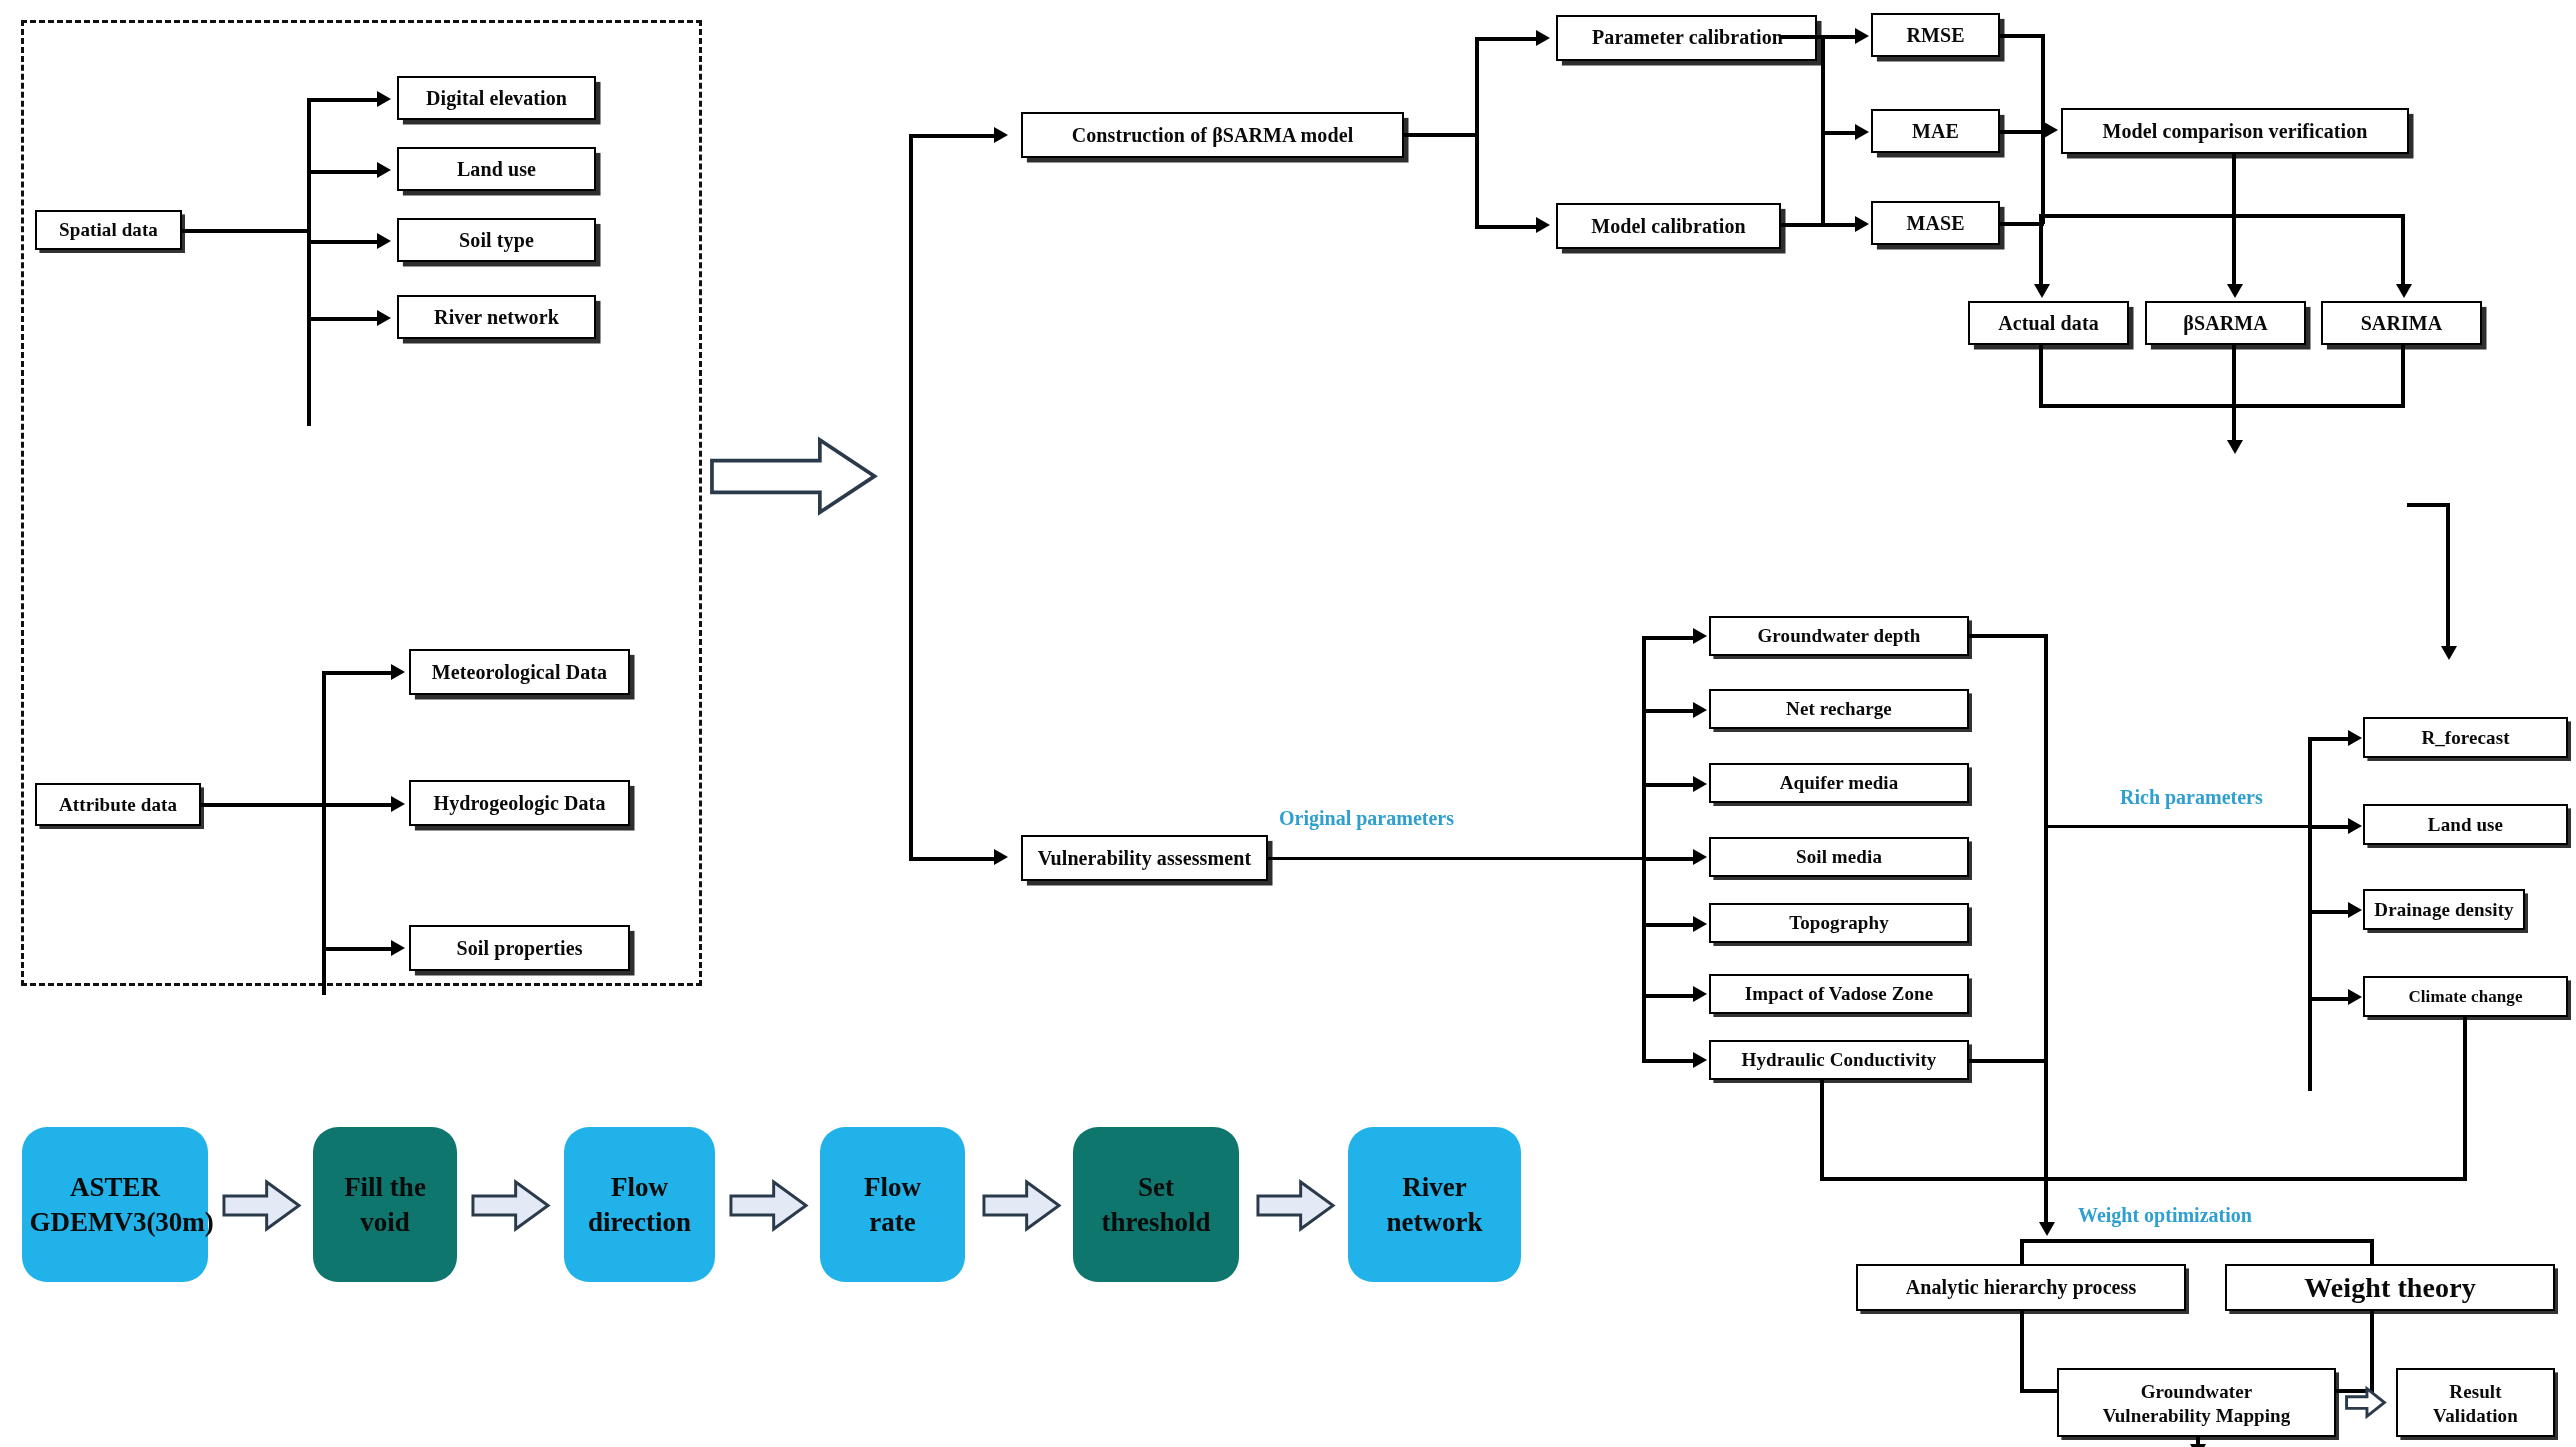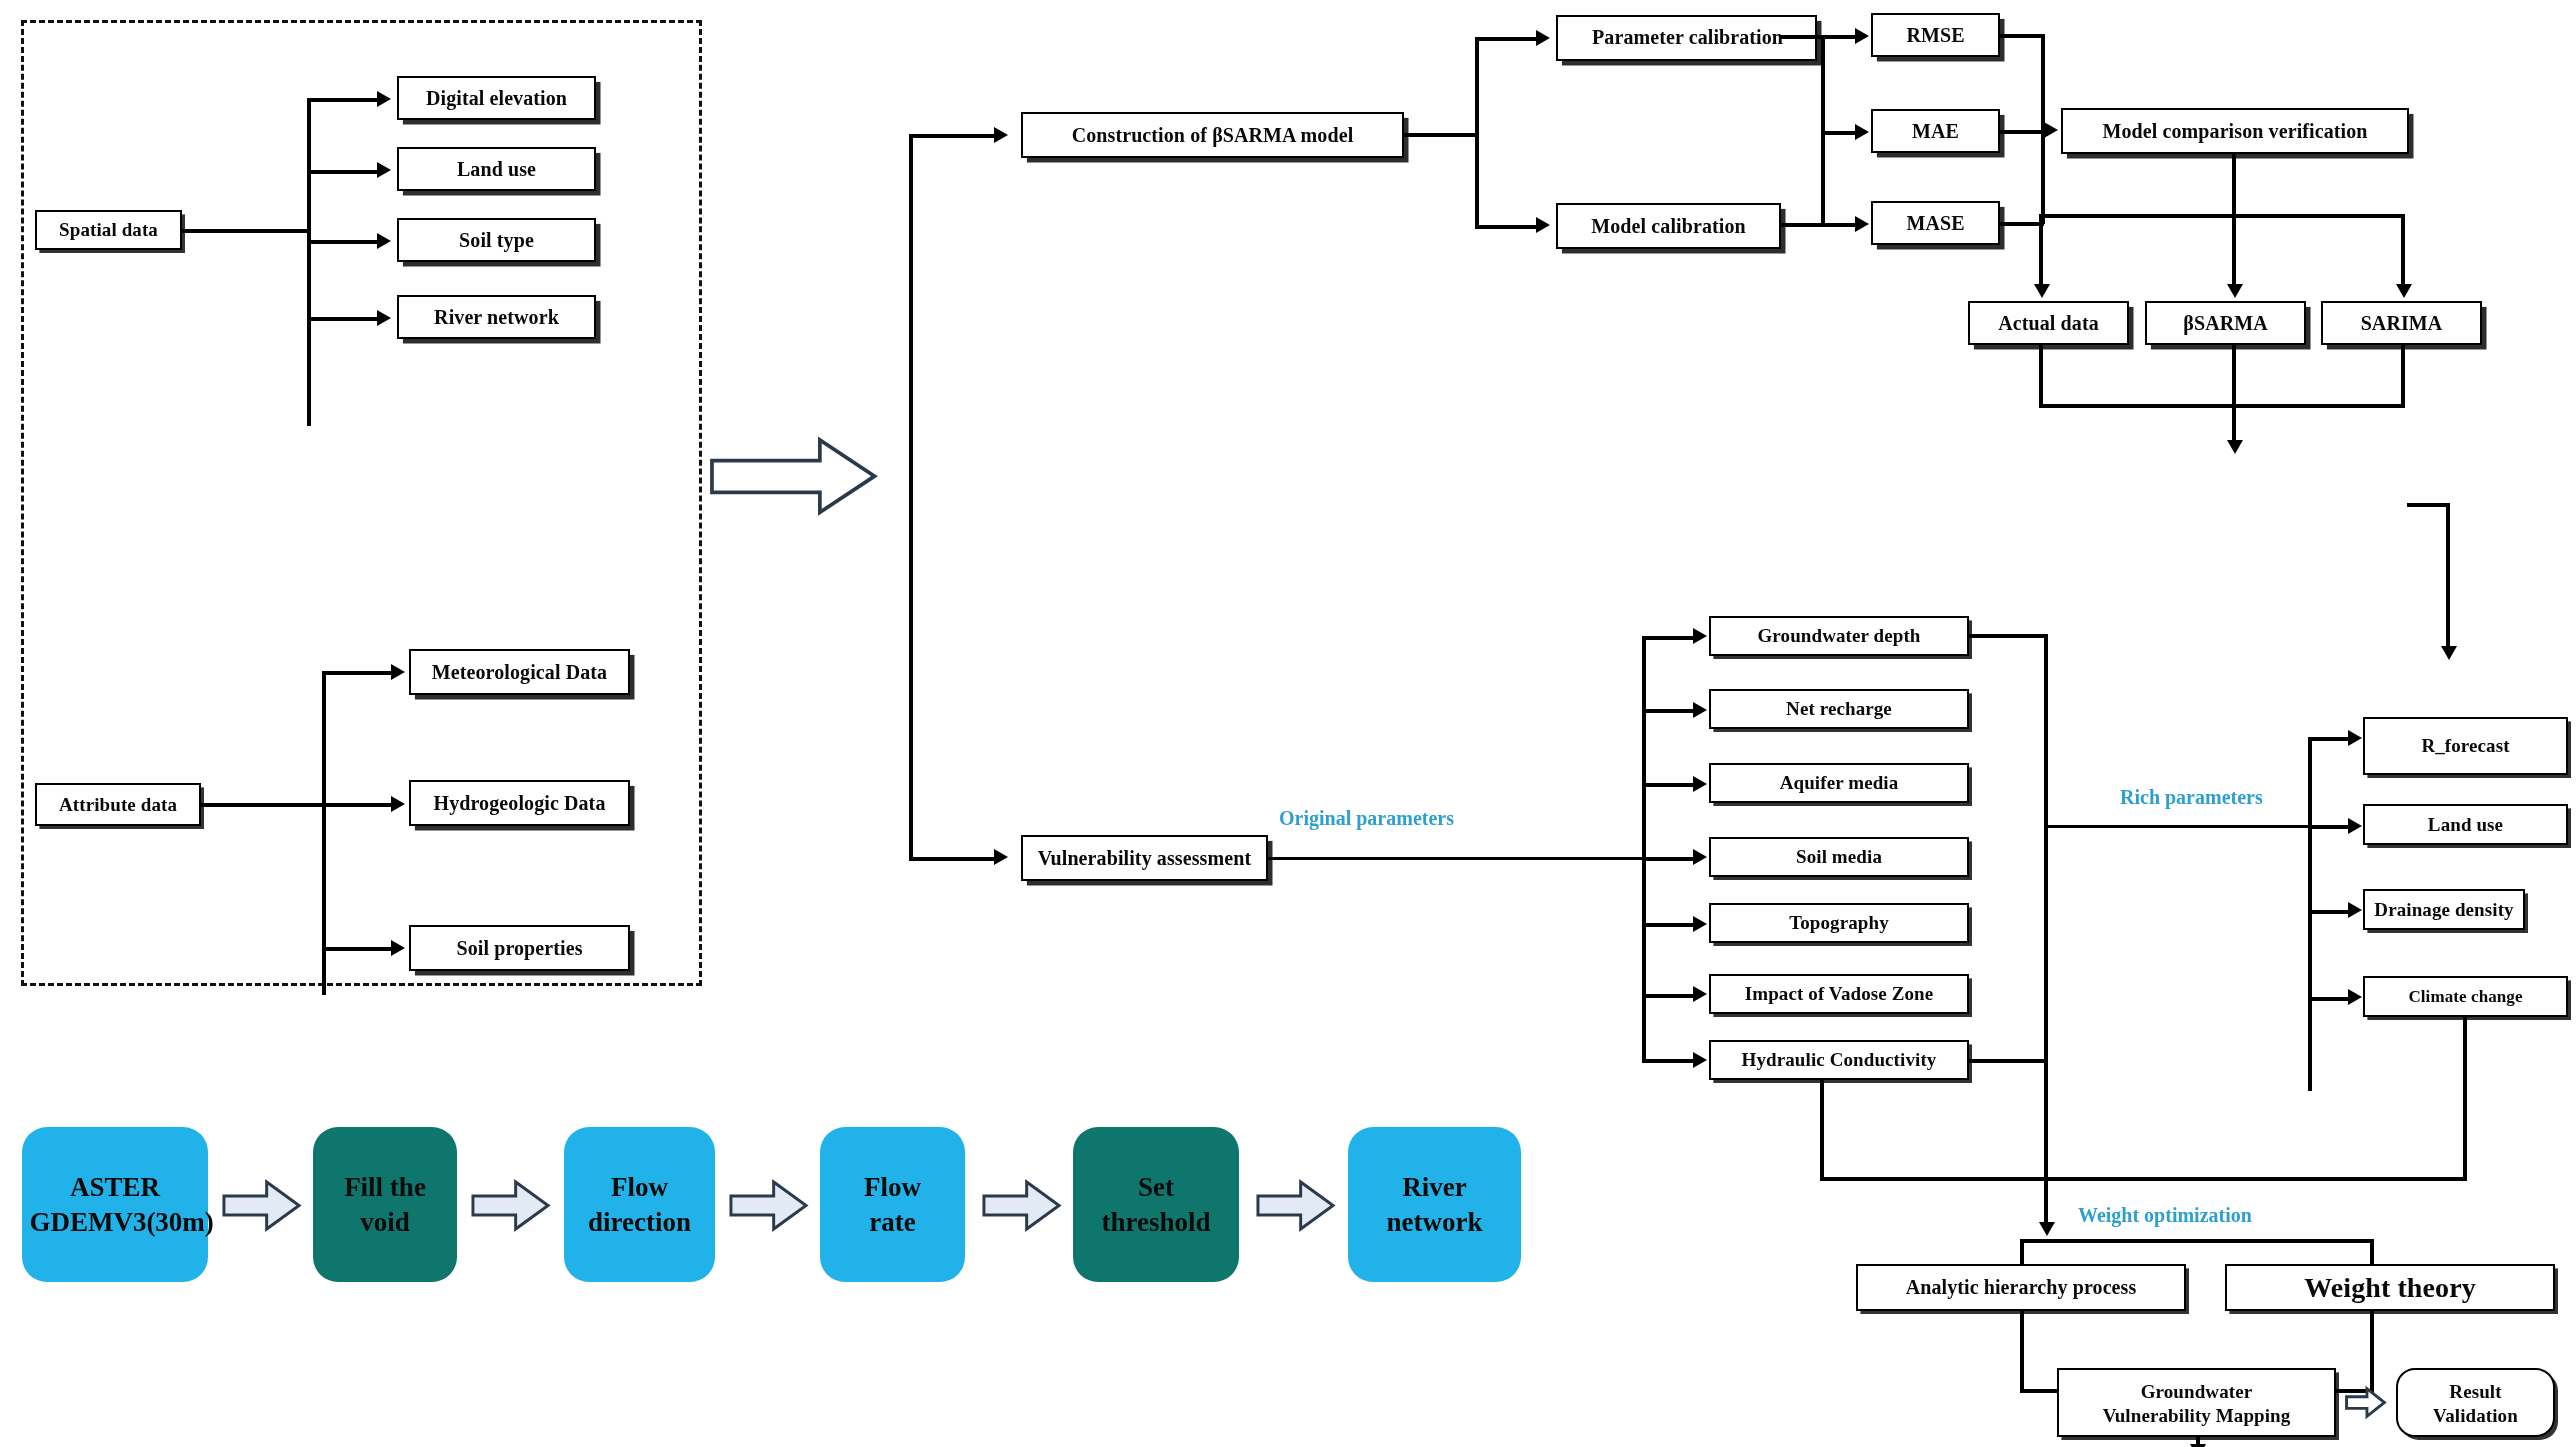--- a/index.html
+++ b/index.html
@@ -220,21 +220,21 @@
   <div class="hl" style="left:1967px;top:634px;width:80px;"></div>
   <div class="hl" style="left:1967px;top:1059px;width:80px;"></div>
   <div class="vl" style="left:2044px;top:634px;height:428px;"></div>
 
   <div class="bluelabel" style="left:2120px;top:786px;">Rich parameters</div>
   <div class="hl thinline" style="left:2044px;top:825px;width:288px;"></div>
   <div class="vl" style="left:2308px;top:737px;height:354px;"></div>
 
   <div class="hl" style="left:2308px;top:737px;width:44px;"></div>
   <div class="ar-r" style="left:2348px;top:730px;"></div>
-  <div class="box thin" style="left:2363px;top:717px;width:205px;height:58px;font-size:19px;">R_forecast</div>
+  <div class="box thin" style="left:2363px;top:717px;width:205px;height:41px;font-size:19px;">R_forecast</div>
 
   <div class="hl" style="left:2308px;top:825px;width:44px;"></div>
   <div class="ar-r" style="left:2348px;top:818px;"></div>
   <div class="box thin" style="left:2363px;top:804px;width:205px;height:41px;font-size:19px;">Land use</div>
 
   <div class="hl" style="left:2308px;top:910px;width:44px;"></div>
   <div class="ar-r" style="left:2348px;top:902px;"></div>
   <div class="box thin" style="left:2363px;top:889px;width:162px;height:41px;font-size:19px;">Drainage density</div>
 
   <div class="hl" style="left:2308px;top:997px;width:44px;"></div>
@@ -269,21 +269,21 @@
     <div style="text-align:center;">Groundwater</div>
     <div style="text-align:center;">Vulnerability Mapping</div>
   </div>
 
   <div class="blockarrow" style="left:2344px;top:1385px;width:43px;height:35px;">
     <svg width="43" height="35" viewBox="0 0 58 48">
       <polygon points="3,16 31,16 31,5 55,24 31,43 31,32 3,32" fill="#ffffff" stroke="#2b3a4a" stroke-width="4" stroke-linejoin="miter"></polygon>
     </svg>
   </div>
 
-  <div class="box thin two-line" style="left:2396px;top:1368px;width:159px;height:69px;font-size:19px;display:block;padding-top:10.3px;border-radius:19px;">
+  <div class="box thin two-line" style="left:2396px;top:1368px;width:159px;height:69px;font-size:19px;display:block;padding-top:10.3px;">
     <div style="text-align:center;">Result</div>
     <div style="text-align:center;">Validation</div>
   </div>
 
   <div class="rbox blue" style="left:22px;top:1127px;width:186px;height:155px;display:block;padding-top:43px;">
     <div style="text-align:center;">ASTER</div>
     <div style="text-align:center;">GDEMV3(30m)</div>
   </div>
 
   <div class="blockarrow" style="left:221px;top:1176px;width:81px;height:59px;">

